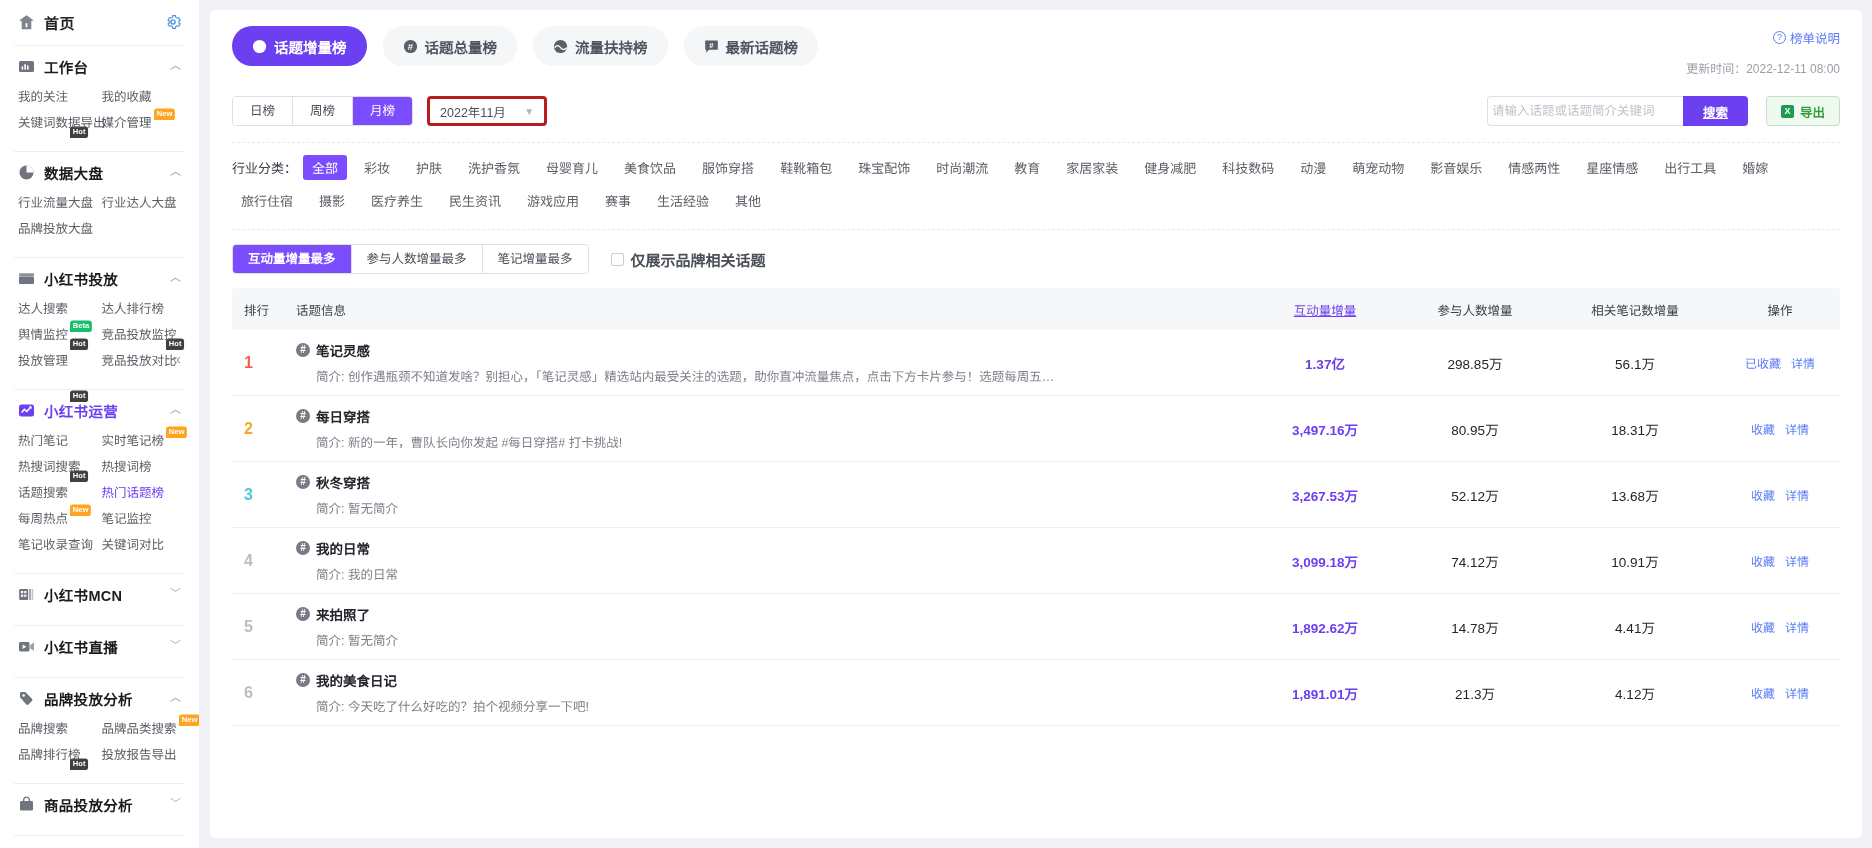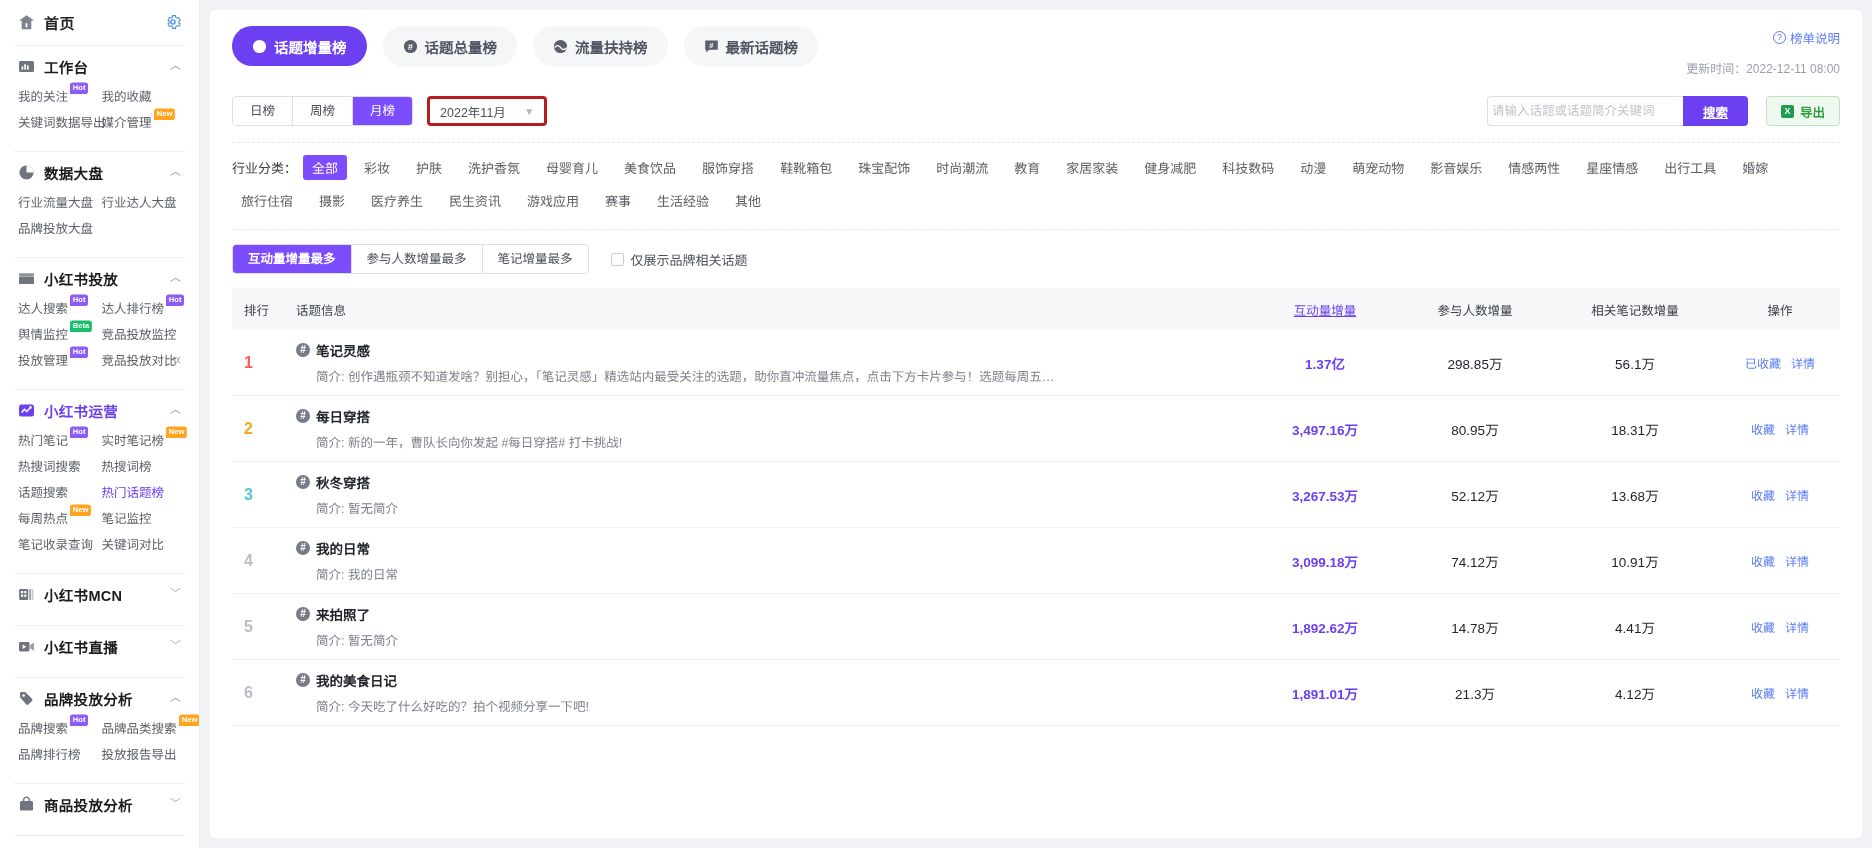--- a/index.html
+++ b/index.html
@@ -72,21 +72,21 @@
     top: -4px;
     font-size: 8px;
     line-height: 10px;
     padding: 1px 3px 1px 3px;
     border-radius: 3px 3px 3px 0;
     color: #fff;
     font-weight: bold;
     transform: scale(.95);
     transform-origin: left bottom;
   }
-  .badge.hot { background: #8b5cf6; }
+  .badge.hot { background: #404040; margin-top: 44px; }
   .badge.new { background: #ffa420; }
   .badge.beta { background: #19be6b; }
 
   
   .collapse-handle {
     position: absolute;
     left: 168px; top: 350px;
     width: 18px; height: 18px;
     color: #8d92a0;
     font-size: 14px;
@@ -259,21 +259,21 @@
     line-height: 28px;
     color: #4b4f58;
     border-right: 1px solid #dcdfe6;
     cursor: pointer;
     background: #fff;
   }
   .sort-seg div:last-child { border-right: none; }
   .sort-seg div.on { background: #7c4dff; color: #fff; font-weight: bold; }
   .chk-wrap {
     margin-left: 22px; display: flex; align-items: center; gap: 7px;
-    font-size: 13px; color: #4b4f58; cursor: pointer;
+    font-size: 15px; color: #4b4f58; cursor: pointer; font-weight: bold;
   }
   .chk-box { width: 13px; height: 13px; border: 1px solid #c8ccd4; border-radius: 2px; background:#fff;}
 
   
   .tbl { margin-top: 14px; width: 100%; }
   .thead {
     display: flex;
     background: #f6f7f9;
     height: 42px;
     align-items: center;

